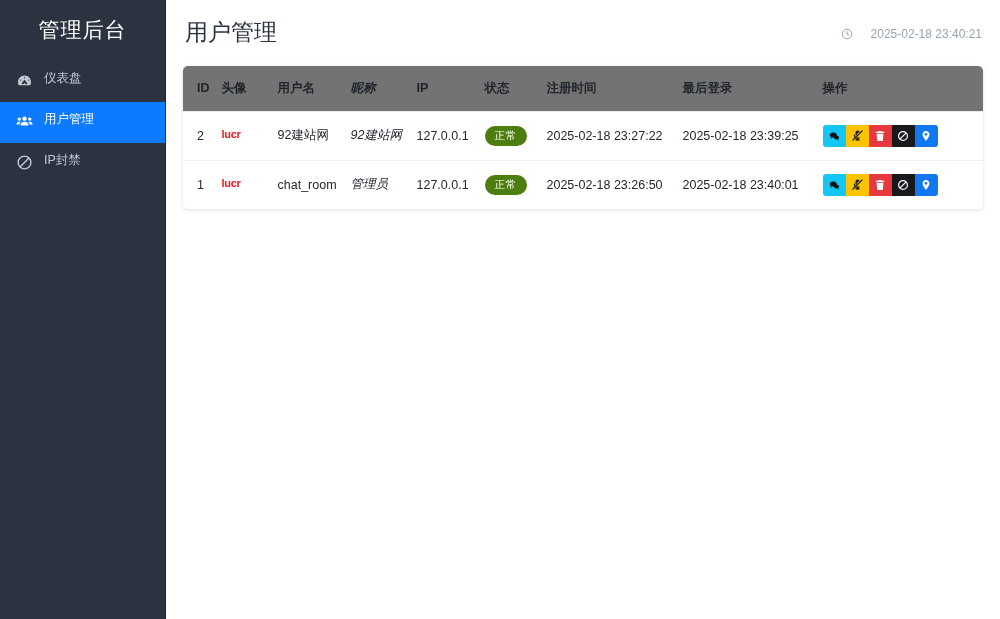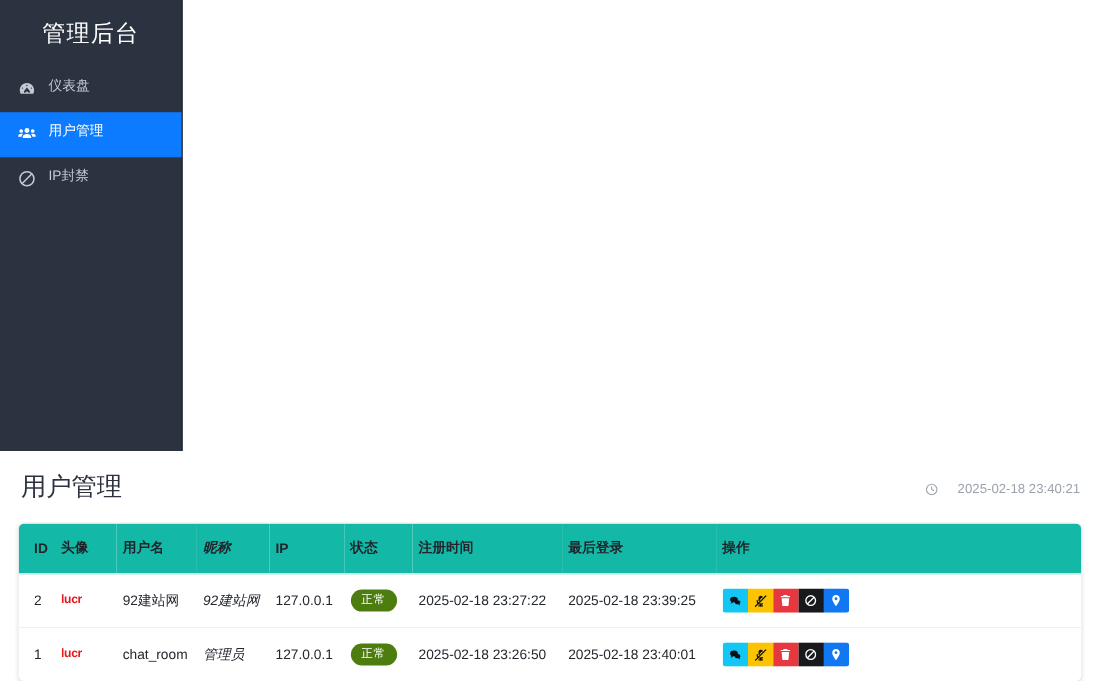--- a/index.html
+++ b/index.html
@@ -4,21 +4,21 @@
 <style>
   * { box-sizing: border-box; }
   html, body {
     margin: 0; padding: 0;
     width: 1000px; height: 619px;
     overflow: hidden;
     background: #ffffff;
     font-family: "Liberation Sans", "DejaVu Sans", sans-serif;
     -webkit-font-smoothing: antialiased;
   }
-  #app { display: flex; width: 1000px; height: 619px; flex-direction: column; }
+  #app { display: flex; width: 1000px; height: 619px; }
 
   
   .sidebar {
     width: 166px;
     min-width: 166px;
     height: 619px;
     background: #2b3240;
     color: #cdd2da;
     display: flex;
     flex-direction: column;
@@ -75,21 +75,21 @@
   .page-title {
     font-size: 23px;
     font-weight: 400;
     color: #2c3240;
     margin: 0;
     line-height: 1.25;
     padding-left: 1px;
   }
   .clock {
     display: flex;
-    align-items: flex-end;
+    align-items: center;
     gap: 18px;
     color: #9aa3ad;
     font-size: 12px;
     margin-top: 9px;
     white-space: nowrap;
   }
   .clock svg { display: block; }
 
   
   .card {
@@ -99,21 +99,21 @@
     box-shadow: 0 1px 4px rgba(0,0,0,0.13);
     overflow: hidden;
   }
   table.users {
     width: 100%;
     border-collapse: collapse;
     font-size: 12.5px;
     color: #23272e;
   }
   table.users thead th {
-    background: #14b8a6;
+    background: #737373;
     text-align: left;
     font-weight: bold;
     font-size: 12.5px;
     color: #1f232a;
     padding: 14px 6px 14px 6px;
     border-bottom: 1px solid #e7e9ec;
     white-space: nowrap;
   }
   table.users tbody td {
     padding: 13px 6px 13px 6px;

